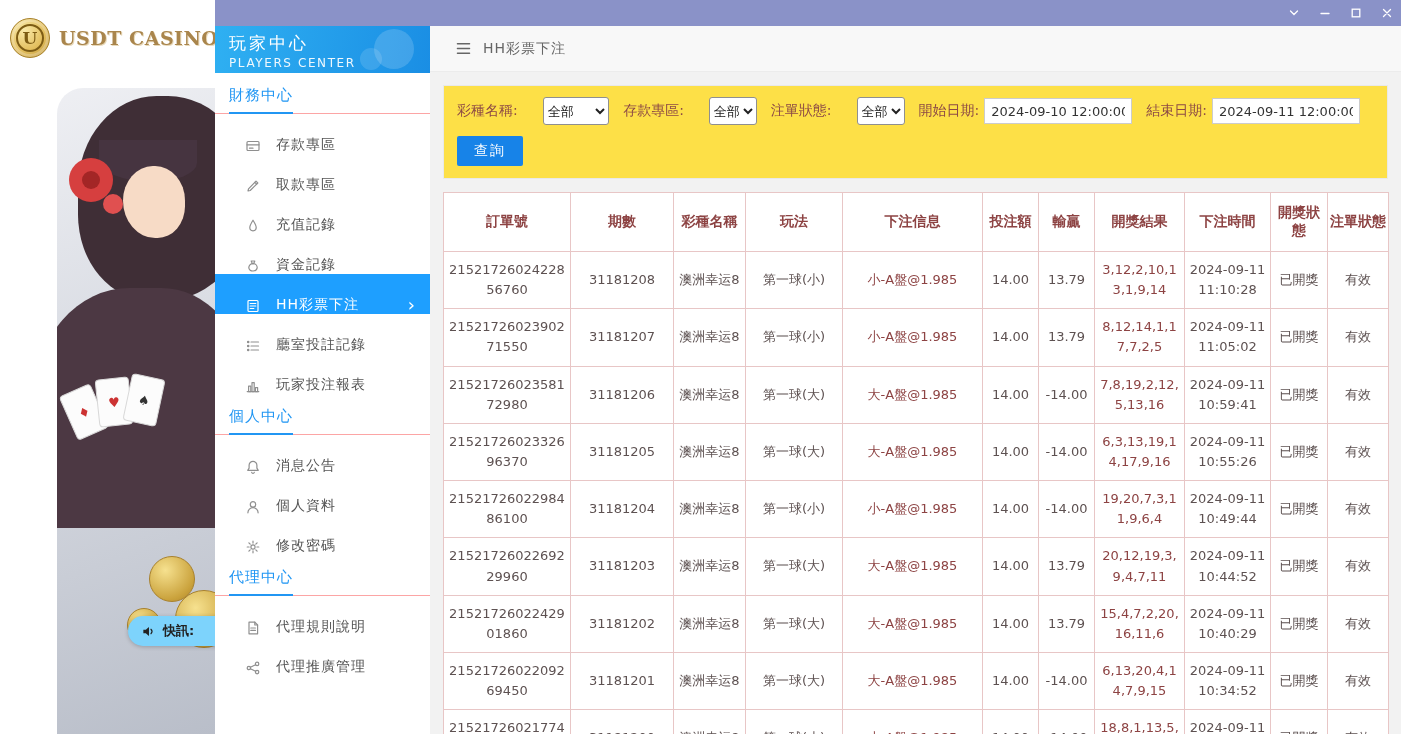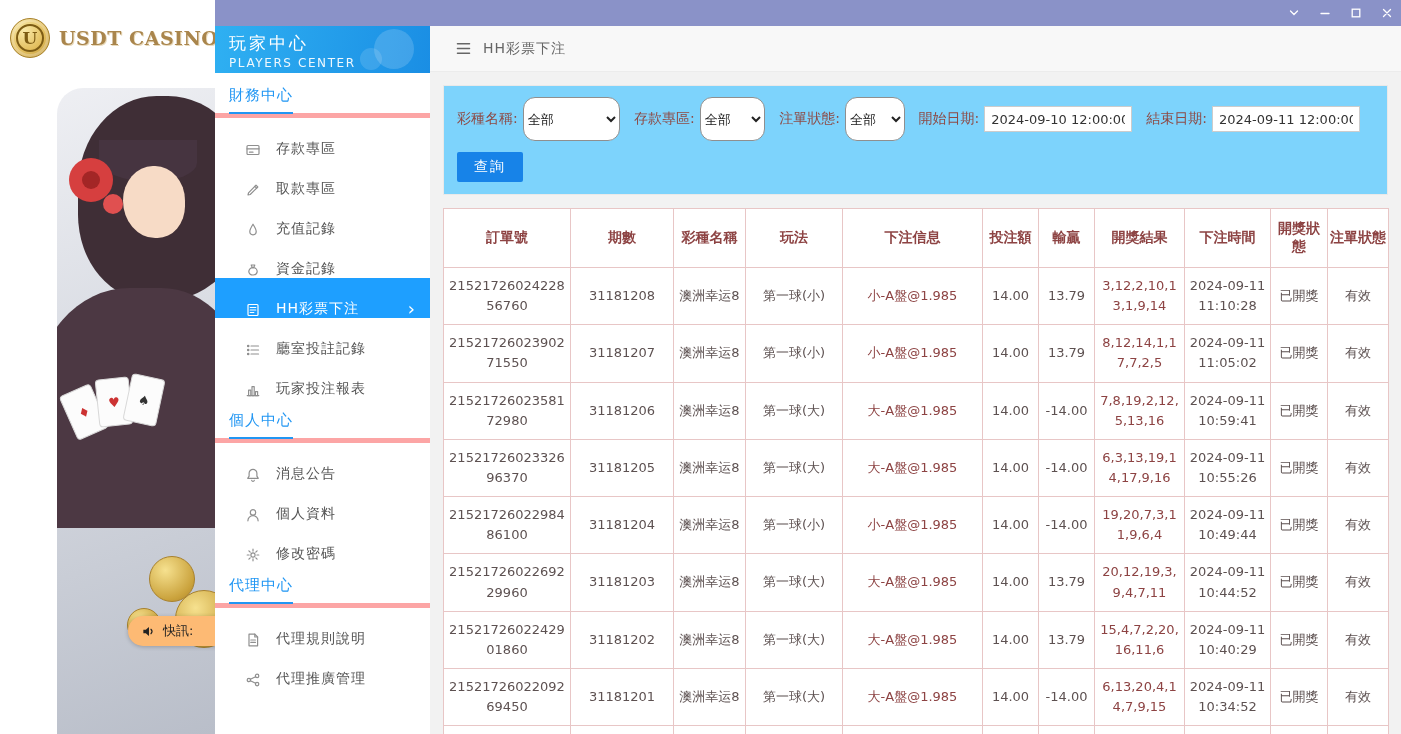--- a/index.html
+++ b/index.html
@@ -39,57 +39,57 @@
   .pcard { position:absolute; width:34px; height:48px; background:#fcfcfc; border:1px solid #d8d8d8; border-radius:4px;
            display:flex; align-items:center; justify-content:center; color:#cc3333; font-size:13px; }
   .c1 { left:10px; top:300px; transform:rotate(-24deg); }
   .c2 { left:40px; top:290px; transform:rotate(-6deg); }
   .c3 { left:70px; top:288px; transform:rotate(12deg); color:#333; }
   .gcoin { position:absolute; border-radius:50%; background:radial-gradient(circle at 35% 30%, #f6e18f, #caa23c 70%, #a8812c); border:1px solid #a8812c; }
   .g1 { left:92px;  top:468px; width:46px; height:46px; }
   .g2 { left:118px; top:502px; width:58px; height:58px; }
   .g3 { left:70px;  top:520px; width:34px; height:34px; }
 
-  .ticker { position:absolute; left:128px; top:616px; height:30px; width:116px; background:#fdba74; border-radius:16px;
+  .ticker { position:absolute; left:128px; top:616px; height:30px; width:116px; background:#7dd3fc; border-radius:16px;
             display:flex; align-items:center; gap:7px; padding:0 10px 0 13px;
-            box-shadow:0 1px 4px rgba(0,0,0,.22); font-weight:normal; color:#222; font-size:13px; z-index:4; cursor:pointer; }
+            box-shadow:0 1px 4px rgba(0,0,0,.22); font-weight:bold; color:#222; font-size:13px; z-index:4; cursor:pointer; }
   .ticker svg { width:15px; height:15px; display:block; }
 
   
   .sidebar { position:absolute; left:215px; top:26px; width:215px; bottom:0; background:#fff; z-index:6; }
   .sidebar-header { height:47px; background:linear-gradient(100deg,#2fb0f2 0%, #1a8ee4 100%); color:#fff;
                     padding:6px 0 0 14px; position:relative; overflow:hidden; }
   .sidebar-header::before { content:""; position:absolute; right:16px; top:3px; width:40px; height:40px; border-radius:50%; background:rgba(255,255,255,.16); }
   .sidebar-header::after  { content:""; position:absolute; right:48px; top:22px; width:22px; height:22px; border-radius:50%; background:rgba(255,255,255,.13); }
   .sh-title { font-size:17px; letter-spacing:3px; }
   .sh-sub   { font-size:12px; letter-spacing:1.6px; opacity:.92; margin-top:1px; }
-  .section-title { padding:13px 0 0 14px; color:#2196f3; font-size:15px; border-bottom:5px solid #fca5a5; }
+  .section-title { padding:13px 0 0 14px; color:#2196f3; font-size:15px; border-bottom:1px solid #fca5a5; }
   .section-title span { display:inline-block; padding-bottom:7px; border-bottom:2px solid #2196f3; margin-bottom:-1px; letter-spacing:1px; }
   .menu-item { height:40px; display:flex; align-items:flex-end; padding-left:30px; gap:15px; color:#555;
                font-size:14px; cursor:pointer; position:relative; letter-spacing:1px; }
   .mi-icon { width:16px; height:16px; color:#8f8f8f; display:flex; flex:0 0 auto; }
   .mi-icon svg { width:16px; height:16px; fill:none; stroke:currentColor; stroke-width:1.2; stroke-linecap:round; stroke-linejoin:round; }
   .menu-item.active { background:#1e9fff; color:#fff; }
   .menu-item.active .mi-icon { color:#fff; }
   .mi-chevron { position:absolute; right:14px; font-size:18px; line-height:1; }
 
   
   .main { position:absolute; left:430px; top:26px; right:0; bottom:0; background:#f2f2f2; }
   .topbar { height:46px; background:#f8f8f8; border-bottom:1px solid #ececec; display:flex; align-items:center;
             gap:12px; padding-left:26px; color:#666; }
   .hamburger { display:flex; cursor:pointer; }
   .hamburger svg { width:15px; height:13px; fill:none; stroke:#666; stroke-width:1.6; stroke-linecap:round; }
   .topbar-title { font-size:14px; letter-spacing:1px; }
 
   .content { padding:13px; }
-  .filter-card { background:#7dd3fc; border:1px solid #e9e9e9; padding:11px 13px 12px; }
+  .filter-card { background:#fde047; border:1px solid #e9e9e9; padding:11px 13px 12px; }
   .filter-row { display:flex; align-items:center; }
   .filter-row label { color:#8d4a45; font-size:14px; margin-right:5px; white-space:nowrap; }
-  .sel { height:44px; border:1px solid #8f8f8f; border-radius:12px; background:#fff; font-size:13px;
-         margin-right:14px; font-family:inherit; color:#222; }
+  .sel { height:28px; border:1px solid #8f8f8f; border-radius:3px; background:#fff; font-size:13px;
+         margin-right:14px; font-family:inherit; color:#222;margin-left:20px; }
   .w96 { width:98px; } .w66 { width:66px; } .w60 { width:60px; }
   .date-input { height:26px; width:148px; border:1px solid #ccc; font-size:13px; padding:1px 6px; color:#333;
                 margin-right:14px; font-family:inherit; }
   .search-btn { margin-top:11px; background:#1783e8; color:#fff; border:none; padding:0 17px; height:30px;
                 font-size:14px; border-radius:2px; cursor:pointer; letter-spacing:2px; font-family:inherit; }
 
   .table-card { margin-top:13px; }
   table { width:100%; border-collapse:collapse; table-layout:fixed; background:#fff; }
   th, td { border:1px solid #e8c6c6; text-align:center; }
   th { color:#8d4343; font-size:14px; font-weight:bold; padding:11px 1px; }

